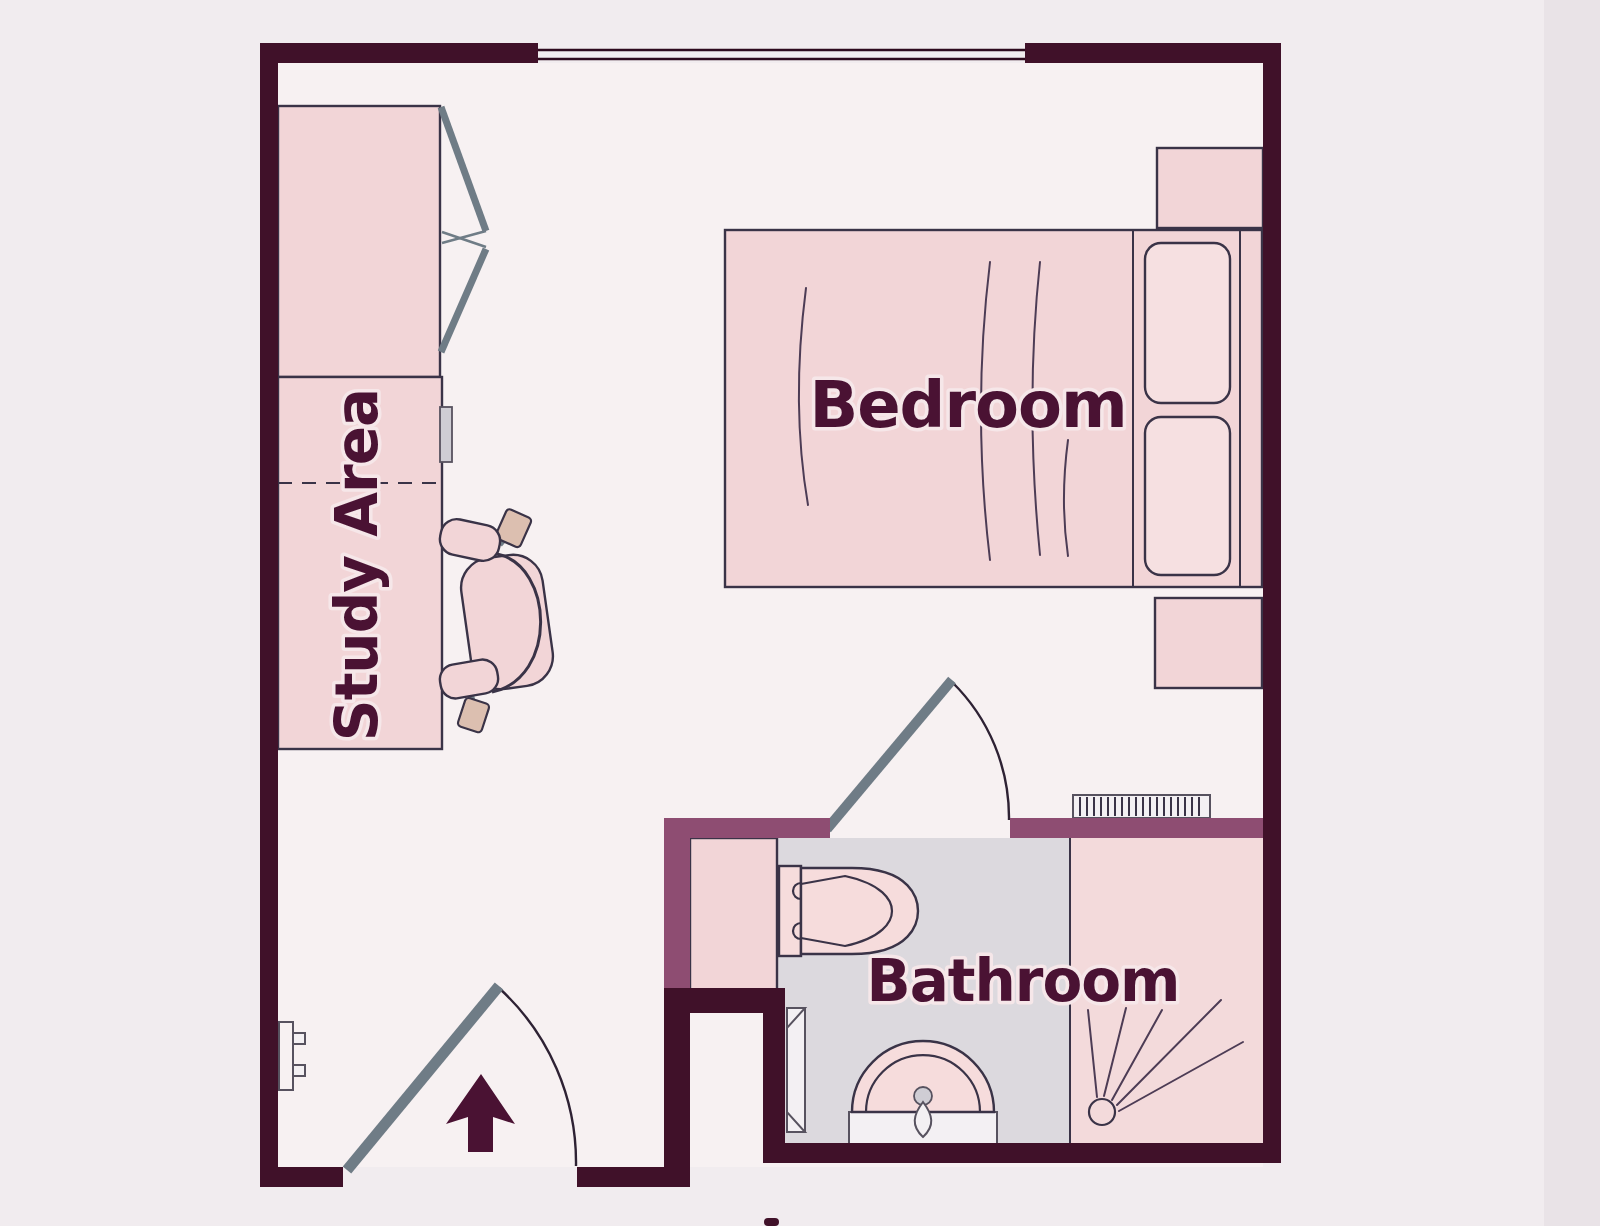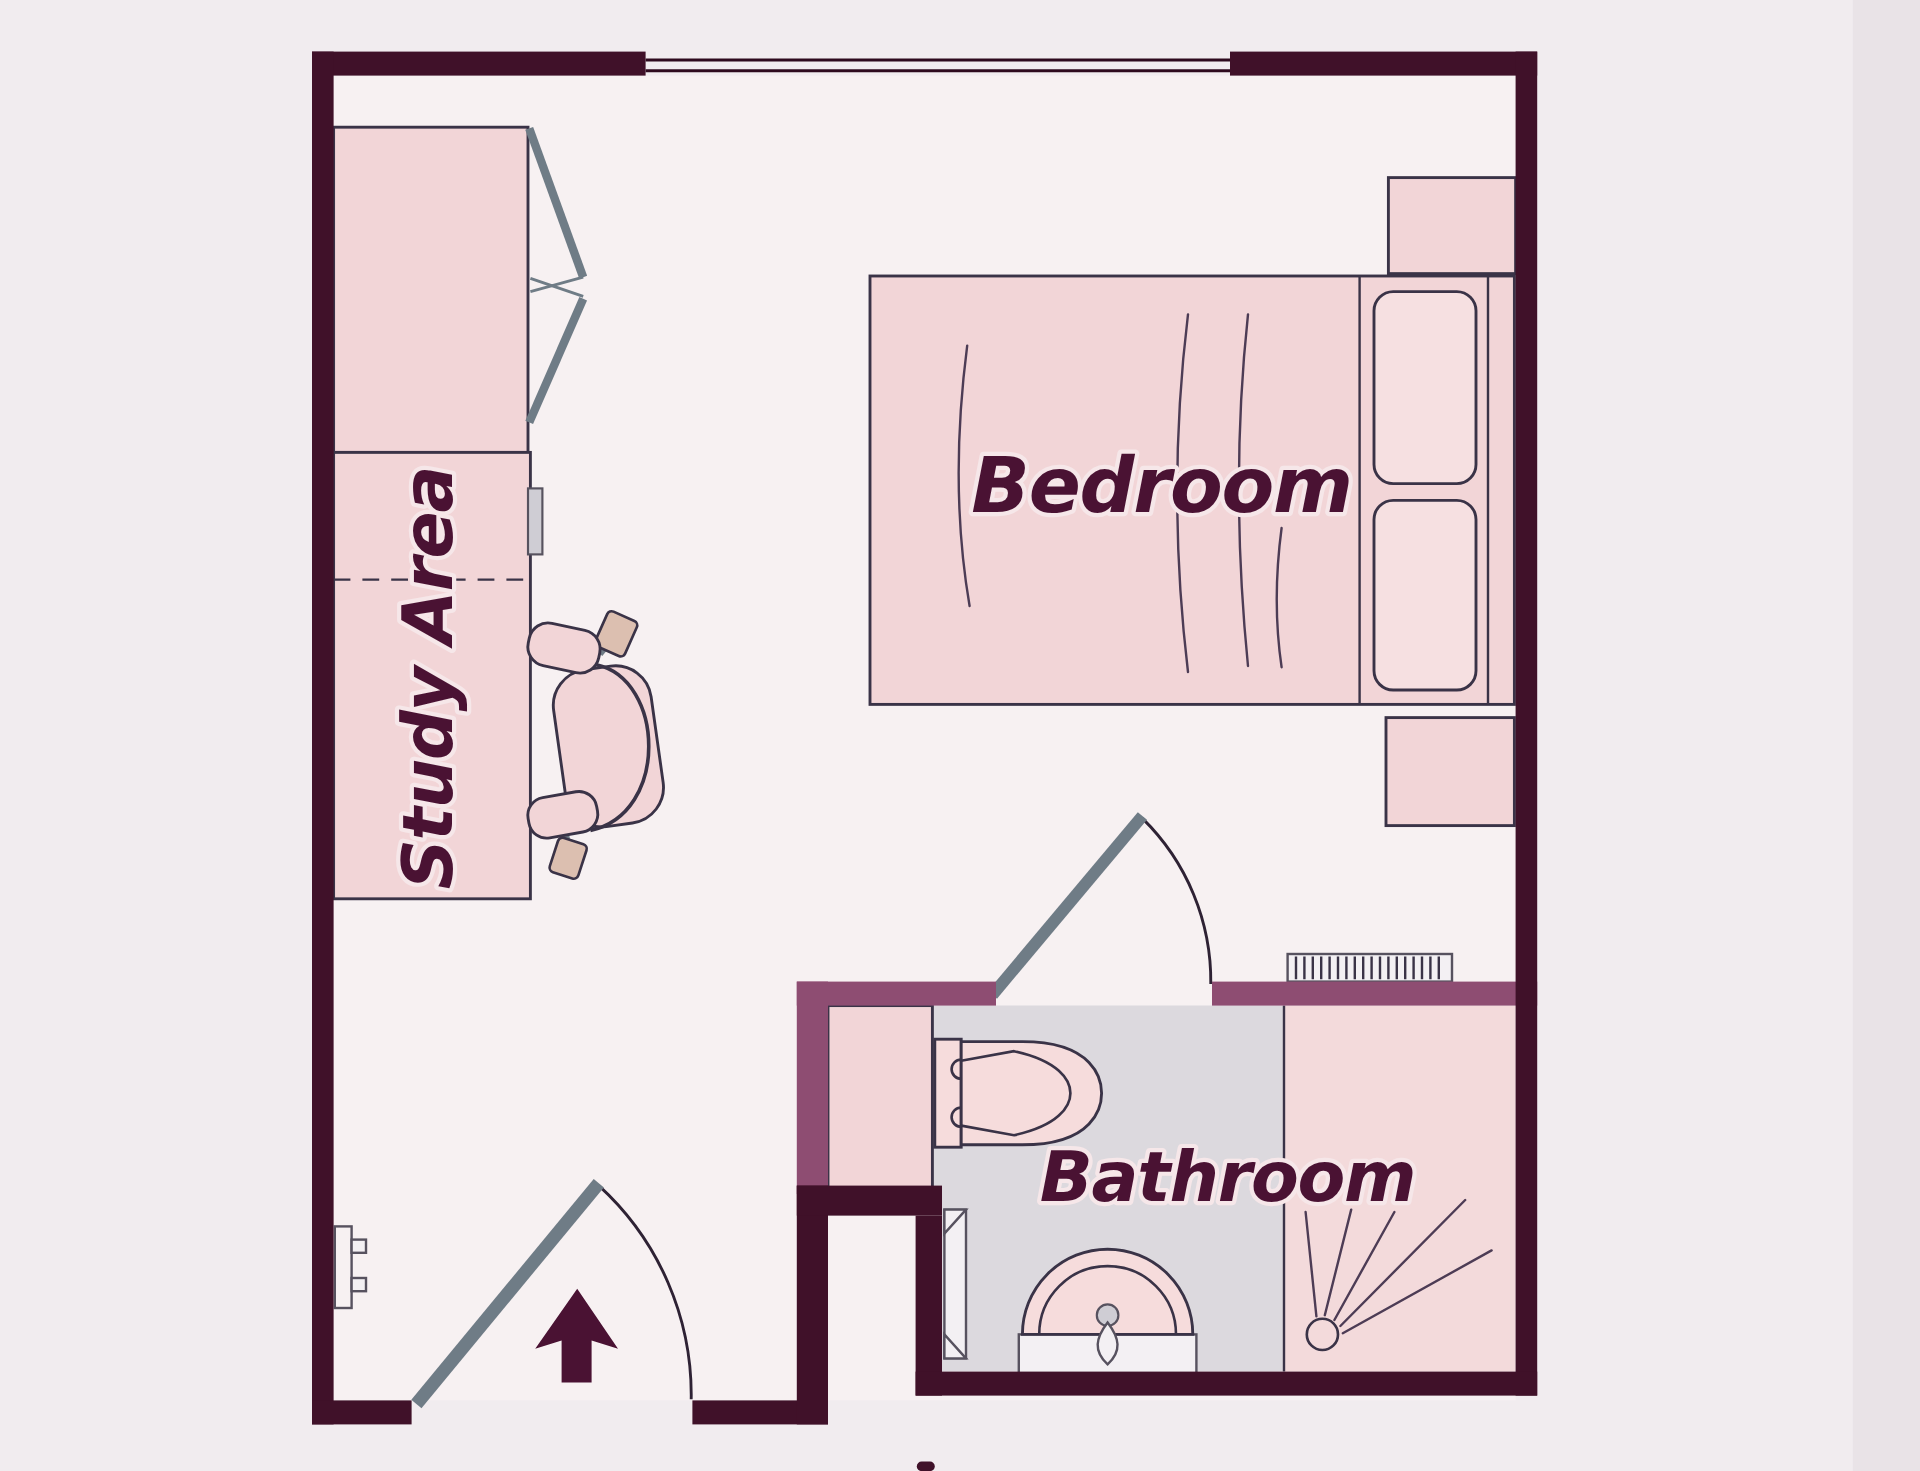--- a/index.html
+++ b/index.html
@@ -1,17 +1,17 @@
 <!DOCTYPE html>
 <html style="--page-bg: #f1ecef; --floor-main: #f7f1f2; --floor-bath: #dcd9de; --floor-shower: #f3dadb; --wall-dark: #401129; --wall-plum: #8e4d72; --furniture-pink: #f2d5d7; --furniture-pink-light: #f6e0e1; --fixture-pink: #f6dcdc; --outline: #3a3347; --outline-soft: #57525f; --door-gray: #6f7c86; --arc-line: #2e2234; --window-line: #2e0a1e; --fold-line: #4d3c55; --label-color: #4a1233; --label-halo: #f6e7e9; --metal-gray: #cfcdd4; --white-fixture: #f3f0f3; --caster-tan: #dcbfb0;"><head>
 <meta charset="utf-8">
 <style>
   html,body{margin:0;padding:0;}
   body{background:#e9e3e7;font-family:"DejaVu Sans", sans-serif;}
-  .stage{position:relative;width:1544px;height:1226px;background:var(--page-bg);overflow:hidden;font-style:italic;}
+  .stage{position:relative;width:1544px;height:1226px;background:var(--page-bg);overflow:hidden;}
   svg{position:absolute;left:0;top:0;}
   .floor-main{fill:var(--floor-main);}
   .floor-bath{fill:var(--floor-bath);}
   .floor-shower{fill:var(--floor-shower);}
   .wall-dark{fill:var(--wall-dark);}
   .wall-plum{fill:var(--wall-plum);}
   .furn{fill:var(--furniture-pink);stroke:var(--outline);stroke-width:2.4;}
   .furn-light{fill:var(--furniture-pink-light);stroke:var(--outline);stroke-width:2.4;}
   .outline-only{fill:none;stroke:var(--outline);stroke-width:2.2;}
   .thin-line{fill:none;stroke:var(--outline);stroke-width:2;}

